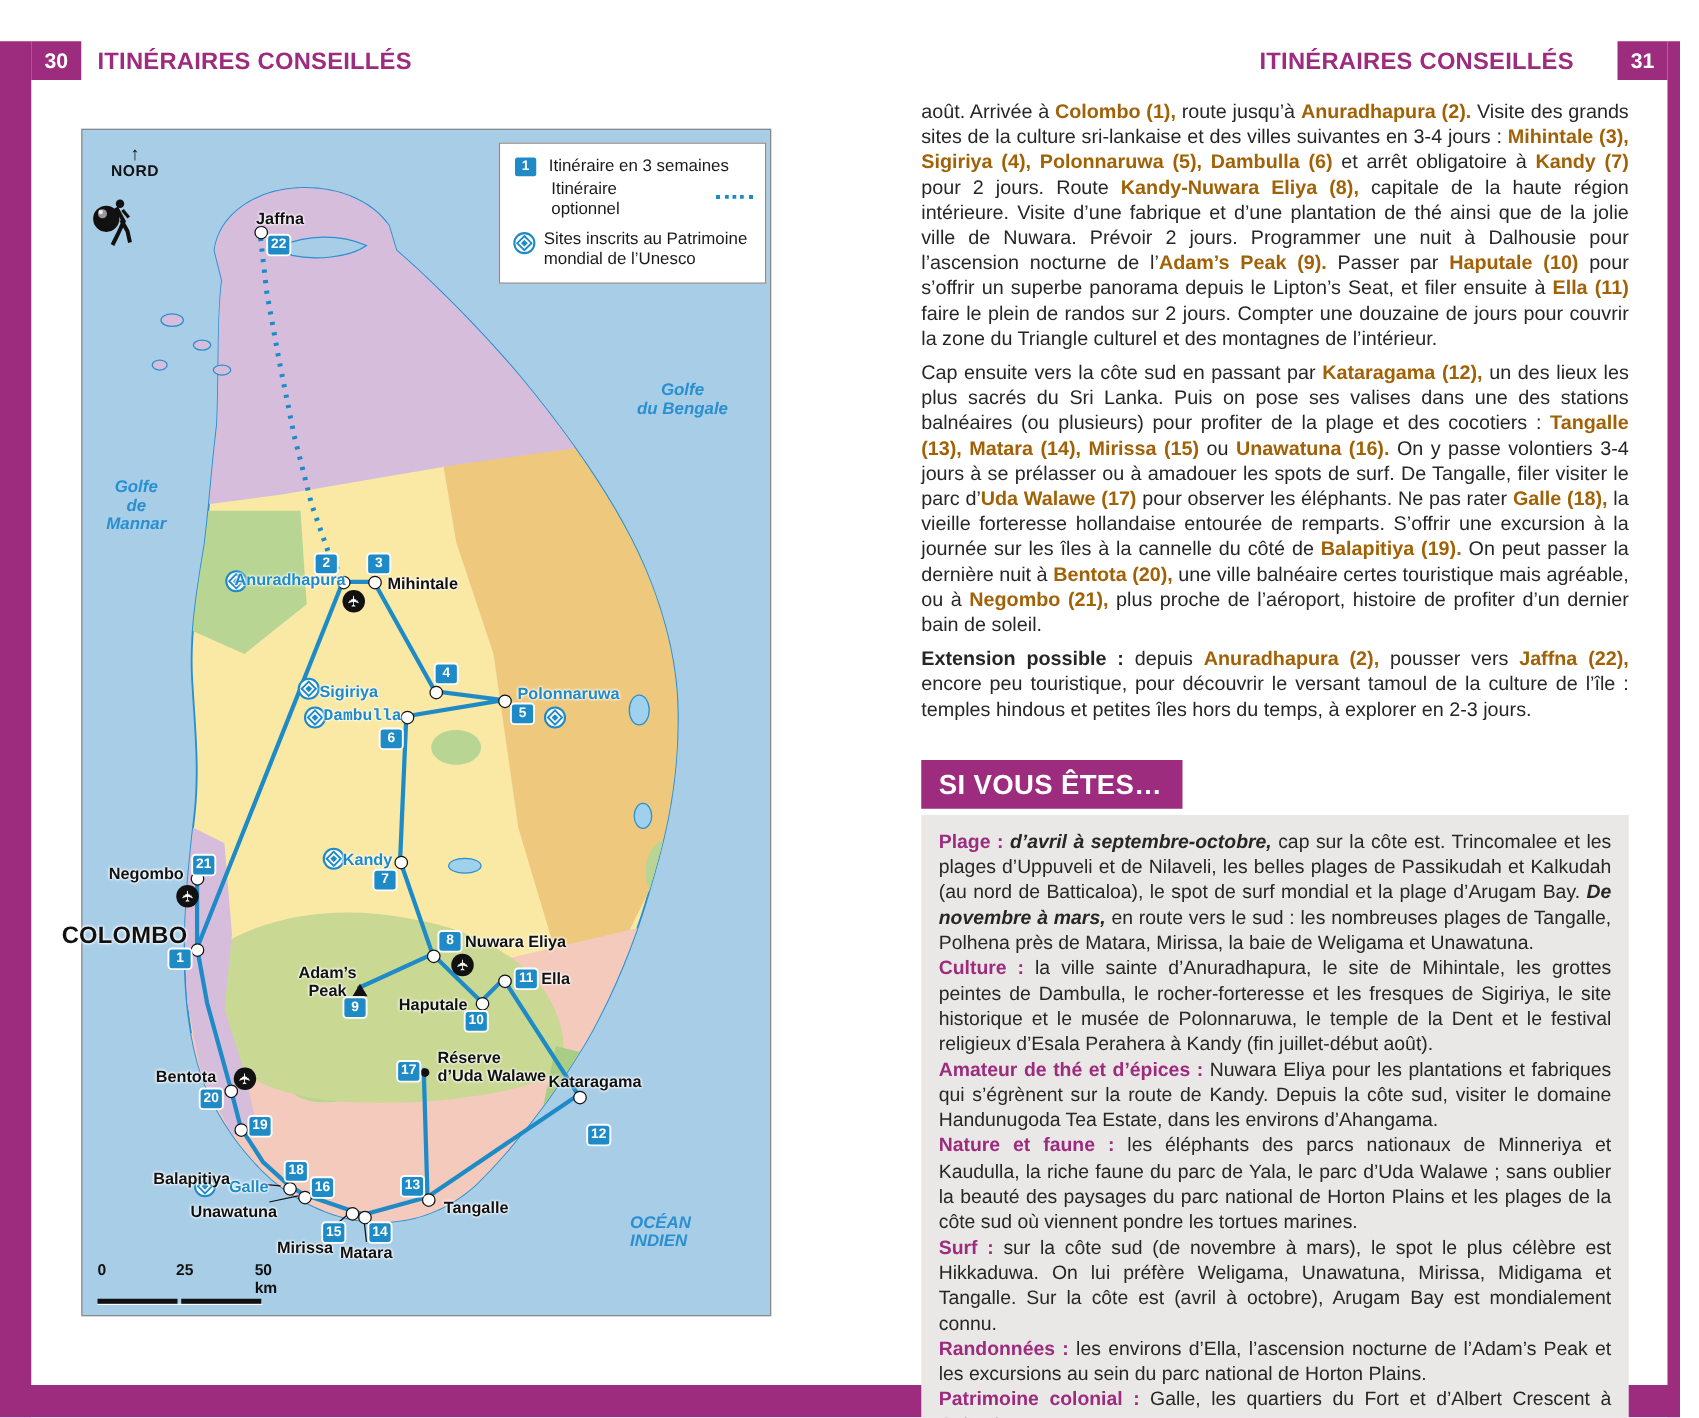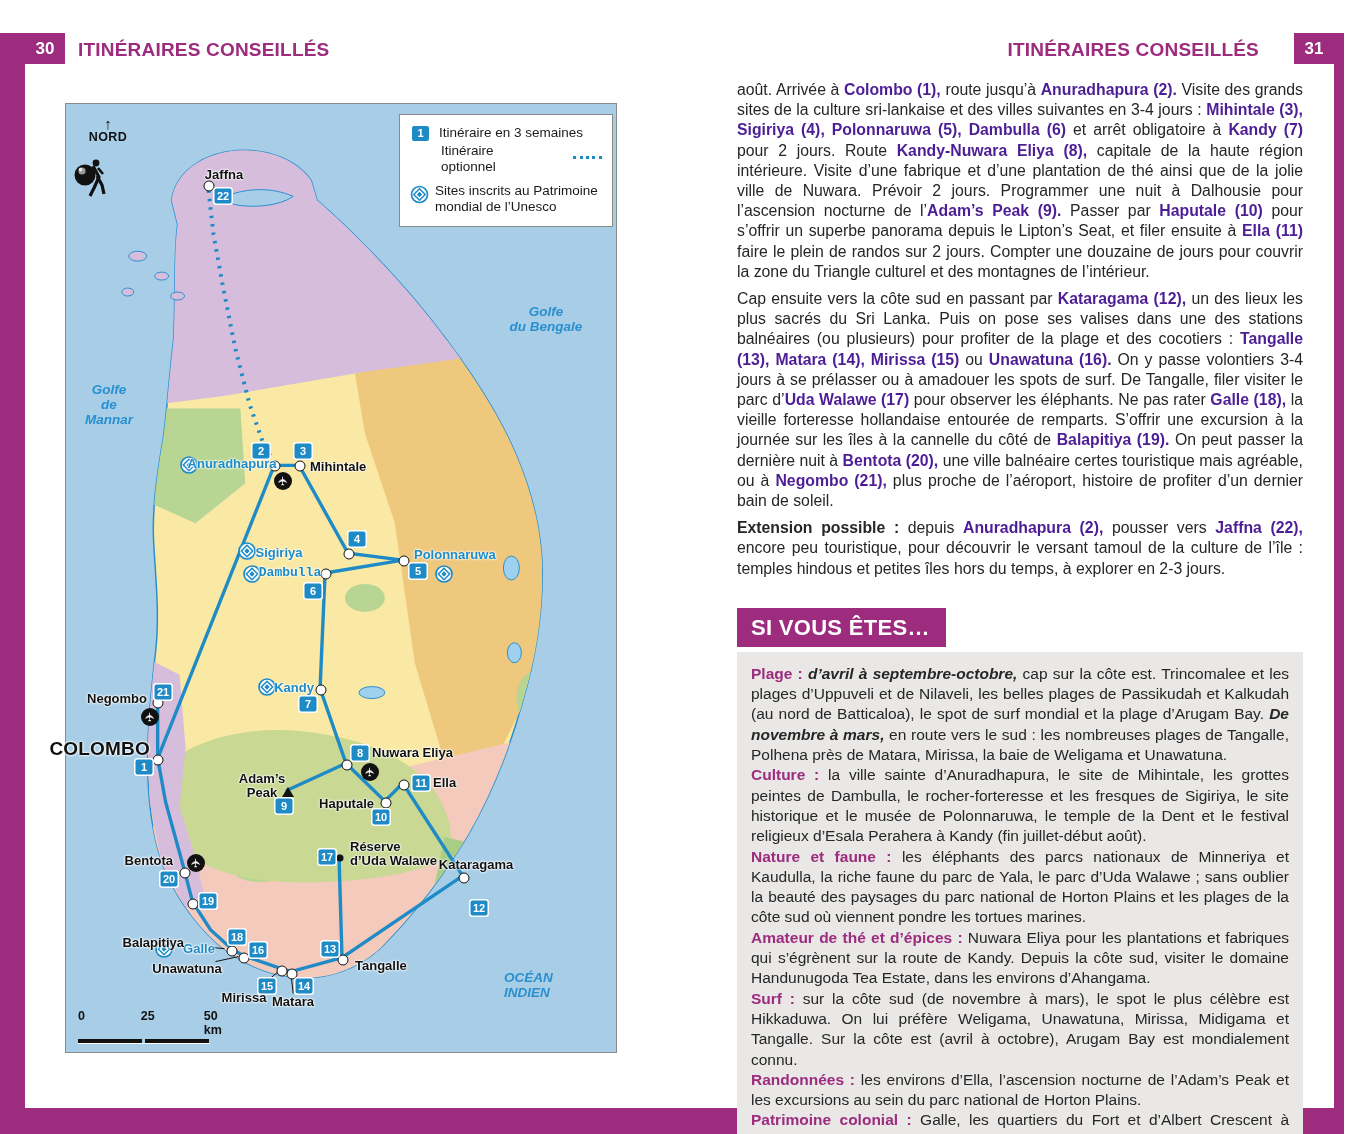--- a/index.html
+++ b/index.html
@@ -67,21 +67,21 @@
   .scalebar .nums span{display:inline-block;}
   .scalebar .nums span:nth-child(1){width:65px;}
   .scalebar .nums span:nth-child(2){width:65px;}
   .scalebar .bar{margin-top:2px;width:132px;height:4px;display:flex;border-bottom:1px solid #fff;}
   .scalebar .bar i{display:block;height:4px;background:#111;width:64px;}
   .scalebar .bar i:first-child{margin-right:3px;}
 
   
   .article{position:absolute;left:737px;top:80px;width:566px;color:#262626;}
   .article p.body{margin:0 0 7px 0;font-size:15.8px;line-height:20.2px;text-align:justify;}
-  .rt-link{color:#4c1d95;font-weight:700;}
+  .rt-link{color:#a16207;font-weight:700;}
   .rt-b{font-weight:700;}
   .rt-i{font-weight:700;font-style:italic;}
   .rt-m{color:#9d2b7e;font-weight:700;}
   .si-box{display:inline-block;background:#9d2b7e;color:#fff;font-weight:800;font-size:22px;
        letter-spacing:.3px;padding:7px 16px 6px 14px;margin:22px 0 5px 0;}
   .gray-panel{background:#e9e8e6;padding:12px 14px 13px 14px;font-size:15.5px;line-height:20.3px;text-align:justify;}
   .gray-panel p{margin:0;}
 </style>
 </head>
 <body>
@@ -340,20 +340,20 @@
   <div class="article">
     <p class="body"><span>août. Arrivée à </span><span class="rt-link">Colombo (1),</span><span> route jusqu’à </span><span class="rt-link">Anuradhapura (2).</span><span> Visite des grands sites de la culture sri-lankaise et des villes suivantes en 3-4 jours : </span><span class="rt-link">Mihintale (3), Sigiriya (4), Polonnaruwa (5), Dambulla (6)</span><span> et arrêt obligatoire à </span><span class="rt-link">Kandy (7)</span><span> pour 2 jours. Route </span><span class="rt-link">Kandy-Nuwara Eliya (8),</span><span> capitale de la haute région intérieure. Visite d’une fabrique et d’une plantation de thé ainsi que de la jolie ville de Nuwara. Prévoir 2 jours. Programmer une nuit à Dalhousie pour l’ascension nocturne de l’</span><span class="rt-link">Adam’s Peak (9).</span><span> Passer par </span><span class="rt-link">Haputale (10)</span><span> pour s’offrir un superbe panorama depuis le Lipton’s Seat, et filer ensuite à </span><span class="rt-link">Ella (11)</span><span> faire le plein de randos sur 2 jours. Compter une douzaine de jours pour couvrir la zone du Triangle culturel et des montagnes de l’intérieur.</span></p>
     <p class="body"><span>Cap ensuite vers la côte sud en passant par </span><span class="rt-link">Kataragama (12),</span><span> un des lieux les plus sacrés du Sri Lanka. Puis on pose ses valises dans une des stations balnéaires (ou plusieurs) pour profiter de la plage et des cocotiers : </span><span class="rt-link">Tangalle (13), Matara (14), Mirissa (15)</span><span> ou </span><span class="rt-link">Unawatuna (16).</span><span> On y passe volontiers 3-4 jours à se prélasser ou à amadouer les spots de surf. De Tangalle, filer visiter le parc d’</span><span class="rt-link">Uda Walawe (17)</span><span> pour observer les éléphants. Ne pas rater </span><span class="rt-link">Galle (18),</span><span> la vieille forteresse hollandaise entourée de remparts. S’offrir une excursion à la journée sur les îles à la cannelle du côté de </span><span class="rt-link">Balapitiya (19).</span><span> On peut passer la dernière nuit à </span><span class="rt-link">Bentota (20),</span><span> une ville balnéaire certes touristique mais agréable, ou à </span><span class="rt-link">Negombo (21),</span><span> plus proche de l’aéroport, histoire de profiter d’un dernier bain de soleil.</span></p>
     <p class="body"><span class="rt-b">Extension possible :</span><span> depuis </span><span class="rt-link">Anuradhapura (2),</span><span> pousser vers </span><span class="rt-link">Jaffna (22),</span><span> encore peu touristique, pour découvrir le versant tamoul de la culture de l’île : temples hindous et petites îles hors du temps, à explorer en 2-3 jours.</span></p>
 
     <div class="si-box">SI VOUS ÊTES…</div>
 
     <div class="gray-panel">
       <p><span class="rt-m">Plage : </span><span class="rt-i">d’avril à septembre-octobre,</span><span> cap sur la côte est. Trincomalee et les plages d’Uppuveli et de Nilaveli, les belles plages de Passikudah et Kalkudah (au nord de Batticaloa), le spot de surf mondial et la plage d’Arugam Bay. </span><span class="rt-i">De novembre à mars,</span><span> en route vers le sud : les nombreuses plages de Tangalle, Polhena près de Matara, Mirissa, la baie de Weligama et Unawatuna.</span></p>
       <p><span class="rt-m">Culture : </span><span>la ville sainte d’Anuradhapura, le site de Mihintale, les grottes peintes de Dambulla, le rocher-forteresse et les fresques de Sigiriya, le site historique et le musée de Polonnaruwa, le temple de la Dent et le festival religieux d’Esala Perahera à Kandy (fin juillet-début août).</span></p>
+      <p><span class="rt-m">Amateur de thé et d’épices : </span><span>Nuwara Eliya pour les plantations et fabriques qui s’égrènent sur la route de Kandy. Depuis la côte sud, visiter le domaine Handunugoda Tea Estate, dans les environs d’Ahangama.</span></p>
       <p><span class="rt-m">Nature et faune : </span><span>les éléphants des parcs nationaux de Minneriya et Kaudulla, la riche faune du parc de Yala, le parc d’Uda Walawe ; sans oublier la beauté des paysages du parc national de Horton Plains et les plages de la côte sud où viennent pondre les tortues marines.</span></p>
-      <p><span class="rt-m">Amateur de thé et d’épices : </span><span>Nuwara Eliya pour les plantations et fabriques qui s’égrènent sur la route de Kandy. Depuis la côte sud, visiter le domaine Handunugoda Tea Estate, dans les environs d’Ahangama.</span></p>
       <p><span class="rt-m">Surf : </span><span>sur la côte sud (de novembre à mars), le spot le plus célèbre est Hikkaduwa. On lui préfère Weligama, Unawatuna, Mirissa, Midigama et Tangalle. Sur la côte est (avril à octobre), Arugam Bay est mondialement connu.</span></p>
       <p><span class="rt-m">Randonnées : </span><span>les environs d’Ella, l’ascension nocturne de l’Adam’s Peak et les excursions au sein du parc national de Horton Plains.</span></p>
       <p><span class="rt-m">Patrimoine colonial : </span><span>Galle, les quartiers du Fort et d’Albert Crescent à Colombo.</span></p>
     </div>
   </div>
 </div>
 
 </body></html>

